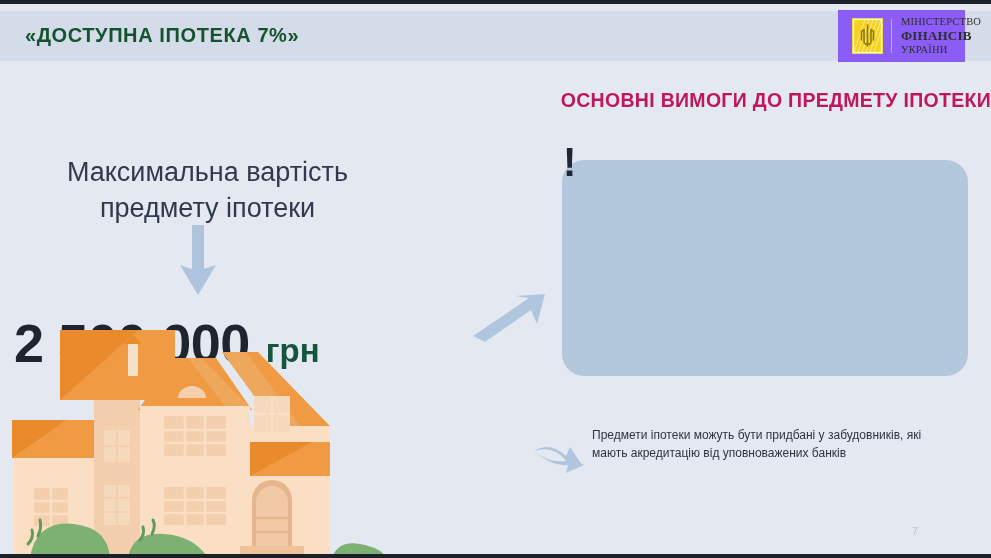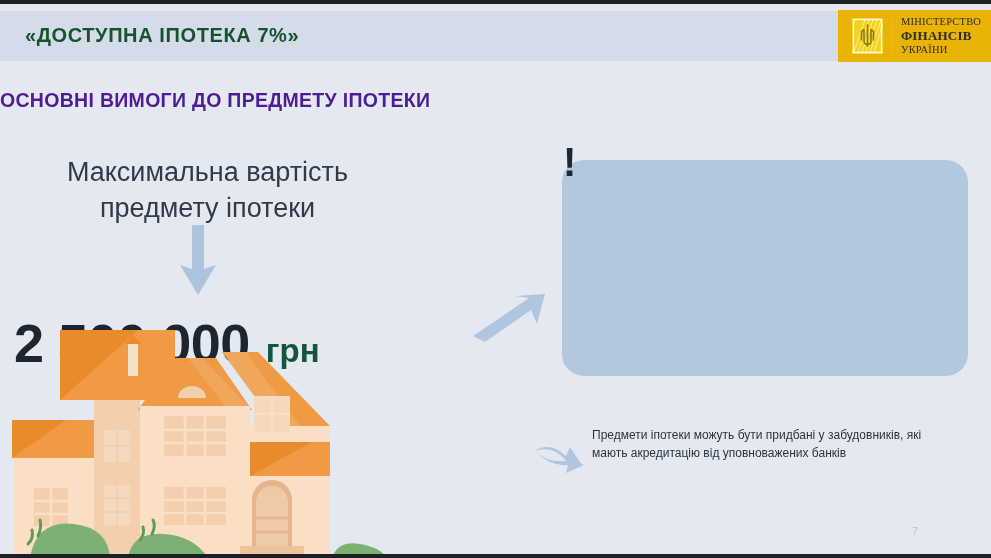--- a/index.html
+++ b/index.html
@@ -29,22 +29,22 @@
   }
   .header-title {
     position:absolute; left:25px; top:24px;
     font-size:20px; font-weight:bold; letter-spacing:.6px;
     color:#14532d;
     white-space:nowrap;
   }
 
   
   .logo-box {
-    position:absolute; left:838px; top:10px; width:153px; height:52px;
-    background:#eab308;
+    position:absolute; left:838px; top:10px; width:127px; height:52px;
+    background:#8b5cf6;
     display:flex; align-items:center;
   }
   .logo-emblem {
     width:31px; height:36px; margin-left:14px;
     background:#f5d21e;
     position:relative; flex:0 0 auto;
     overflow:hidden;
   }
   .logo-emblem svg { position:absolute; left:0; top:0; }
   .logo-divider {
@@ -53,23 +53,23 @@
   .logo-text {
     font-family:"Liberation Serif", serif;
     color:#2e2e2e; line-height:1.18;
     font-size:10.5px; letter-spacing:.2px;
   }
   .logo-text .l2 { font-weight:bold; font-size:13px; }
 
   
   .main-title {
     position:absolute; left:0; top:89px; width:991px;
-    text-align:left;
+    text-align:right;
     font-size:19.5px; font-weight:bold; letter-spacing:.3px;
-    color:#4c1d95;
+    color:#be185d;
   }
 
   
   .left-label {
     position:absolute; left:30px; top:155px; width:355px;
     text-align:center;
     font-size:27px; line-height:1.32; color:#303a4c;
   }
   .arrow-down {
     position:absolute; left:176px; top:225px;

